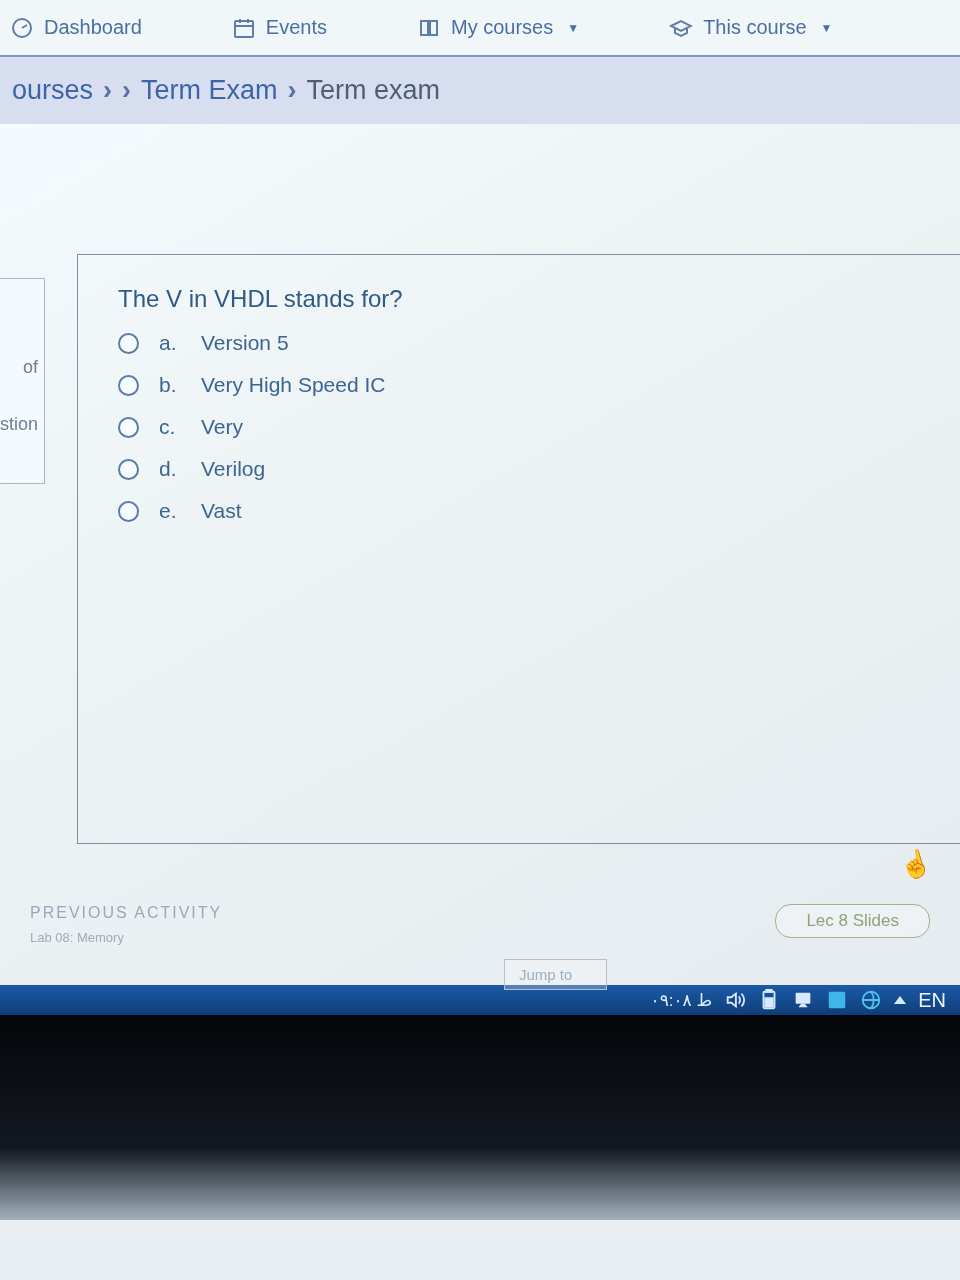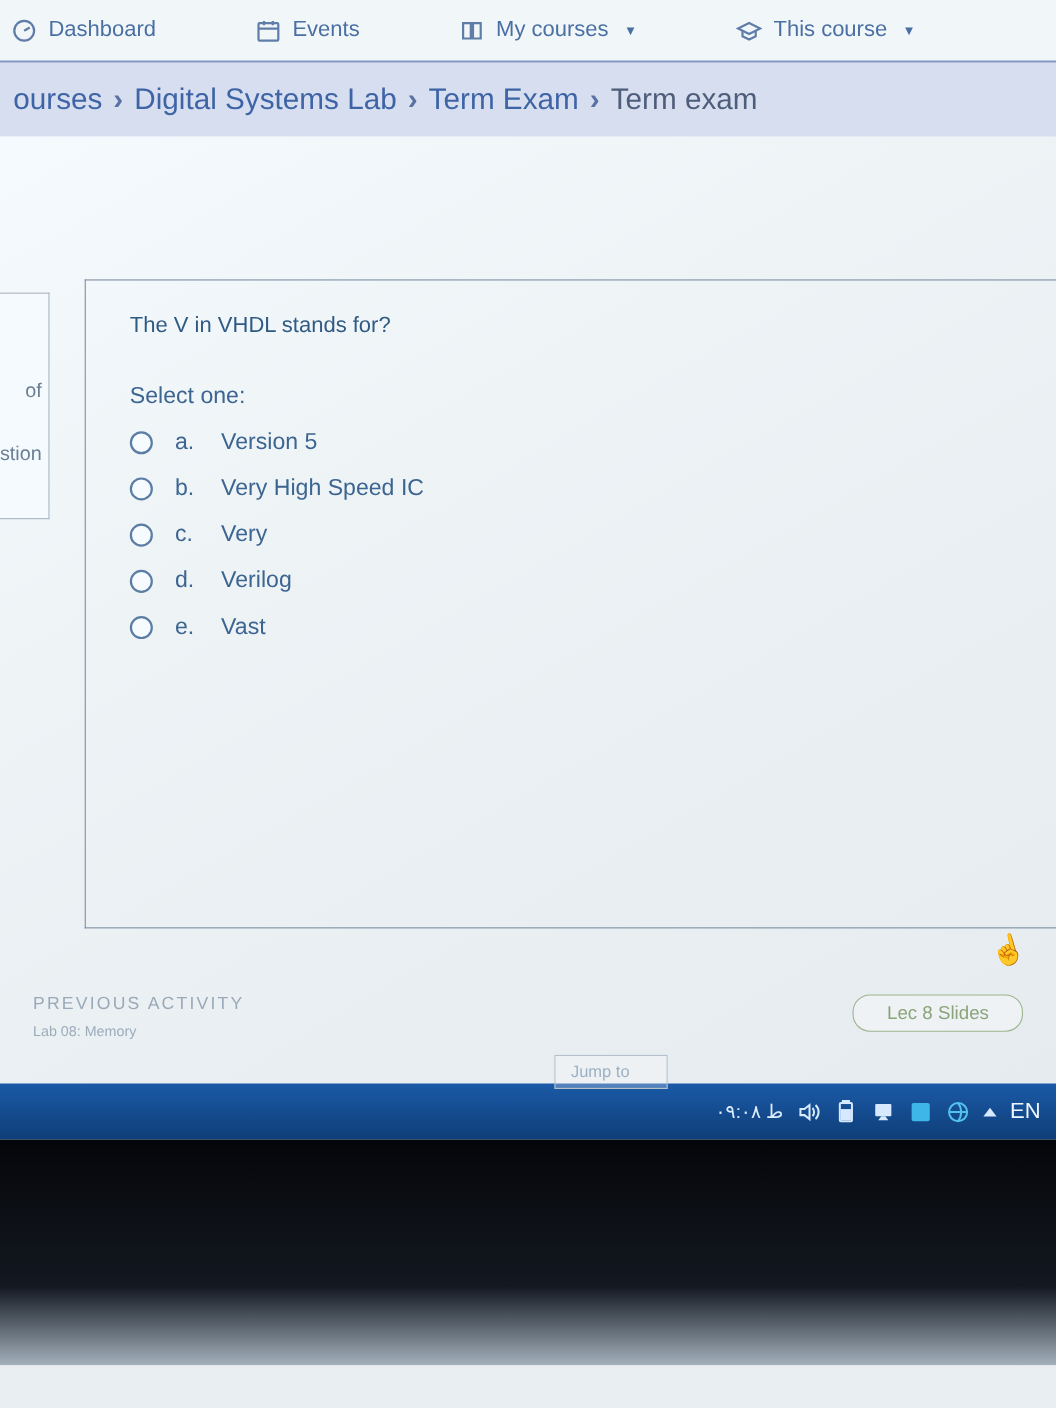--- a/index.html
+++ b/index.html
@@ -6,36 +6,36 @@
 .wrap{width:100%;height:985px;background:linear-gradient(150deg,#f6fcff 0%,#eef3f6 40%,#e6ebef 100%);display:flex;flex-direction:column}
 .topnav{height:55px;display:flex;align-items:center;gap:90px;padding:0 10px;border-bottom:2px solid #8497c4;background:#f1f6f9}
 .topnav .item{display:flex;align-items:center;gap:10px;color:#4a6fa3;font-size:20px}
 .topnav .ico{width:24px;height:24px;display:inline-flex;align-items:center;justify-content:center;color:#5f7da9}
 .topnav .caret{font-size:12px;margin-left:4px}
 .crumbs{background:#d6def0;padding:18px 12px;color:#3e64a6;font-size:27px;display:flex;align-items:center;gap:10px;flex-wrap:wrap}
 .crumbs .sep{color:#5a71a3;font-weight:bold}
 .crumbs .lnk{color:#3e64a6}
 .crumbs .cur{color:#4e5d7a}
 .body{display:flex;flex:1;position:relative}
-.sidebar{width:45px;padding:12px 0 0 0}
+.sidebar{width:45px;padding:24px 0 0 0}
 .sidecard{border:1px solid #a9b6c4;border-left:none;background:#f4fafd;padding:60px 6px 30px 0;color:#6a7f94;font-size:18px;text-align:right;display:flex;flex-direction:column;align-items:flex-end;margin-top:130px}
 .sidecard .row{margin:18px 0}
 .qbox{border:1px solid #7e8fa3;margin:130px 0 0 32px;flex:1;background:transparent;border-right:none;padding:30px 30px 40px 40px}
-.qtext{font-size:20px;color:#2f5a83;margin-bottom:40px}
+.qtext{font-size:24px;color:#2f5a83;}
 .prompt{font-size:21px;color:#3c6591;margin-bottom:18px}
 .opt{display:flex;align-items:center;gap:20px;font-size:21px;color:#3c6591;margin:18px 0}
 .opt .radio{width:17px;height:17px;border:2px solid #5b7da4;border-radius:50%;display:inline-block;background:#f5fbfe}
 .opt .letter{width:22px}
 .footer-area{padding:60px 30px 40px 30px;display:flex;justify-content:space-between;align-items:flex-start;position:relative}
 .prevact .lbl{color:#9aa9b8;font-size:16px;letter-spacing:2px;margin-bottom:8px}
 .prevact .lnk{color:#9cacba;font-size:13px}
 .lecpill{border:1px solid #9eb38e;border-radius:16px;padding:6px 30px;color:#8aa57a;font-size:17px;background:rgba(255,255,255,.3)}
 .jumpto{position:absolute;left:504px;top:115px;border:1px solid #b4c1cd;color:#9bb0c2;font-size:15px;padding:6px 34px 6px 14px;background:rgba(255,255,255,.25)}
 .cursor{position:absolute;right:28px;top:5px;font-size:26px;color:#3b5d86;transform:rotate(-15deg)}
-.taskbar{background:linear-gradient(#1b5aa7,#0e3e78);height:51px;display:flex;align-items:center;color:#e6f1ff;padding:0 14px;gap:12px;font-size:17px}
+.taskbar{background:linear-gradient(#1b5aa7,#0e3e78);height:30px;display:flex;align-items:center;color:#e6f1ff;padding:0 14px;gap:12px;font-size:17px}
 .tb-ico{width:22px;height:22px;display:inline-block;color:#d7e9ff}
 .tb-ico svg{width:100%;height:100%}
 .tb-tri{width:0;height:0;border-left:6px solid transparent;border-right:6px solid transparent;border-bottom:8px solid #d7e9ff;display:inline-block}
 .tb-lang{color:#eef7ff;font-size:20px}
 .clock{margin-left:auto;letter-spacing:2px;color:#dfeeff}
 .laptop-gap{height:205px;background:linear-gradient(#05060a 0%,#0e1117 40%,#131821 65%,#a3b0bb 100%)}
 svg{display:block}
 </style>
 </head>
 <body>
@@ -78,38 +78,36 @@
           </svg>
       </span>
       <span>This course</span>
       <span class="caret">▼</span>
     </div>
   </div>
 
   <div class="crumbs">
     <span class="lnk">ourses</span>
     <span class="sep">›</span>
-    <span class="lnk">Digital Systems Lab</span>
     <span class="sep">›</span>
     <span class="lnk">Term Exam</span>
     <span class="sep">›</span>
     <span class="cur">Term exam</span>
   </div>
 
   <div class="body">
     <div class="sidebar">
       <div class="sidecard">
         <div class="row">of</div>
         <div class="row">stion</div>
       </div>
     </div>
 
     <div class="qbox">
       <div class="qtext">The V in VHDL stands for?</div>
-      <div class="prompt">Select one:</div>
 
       <div class="opt">
         <span class="radio"></span>
         <span class="letter">a.</span>
         <span>Version 5</span>
       </div>
       <div class="opt">
         <span class="radio"></span>
         <span class="letter">b.</span>
         <span>Very High Speed IC</span>

